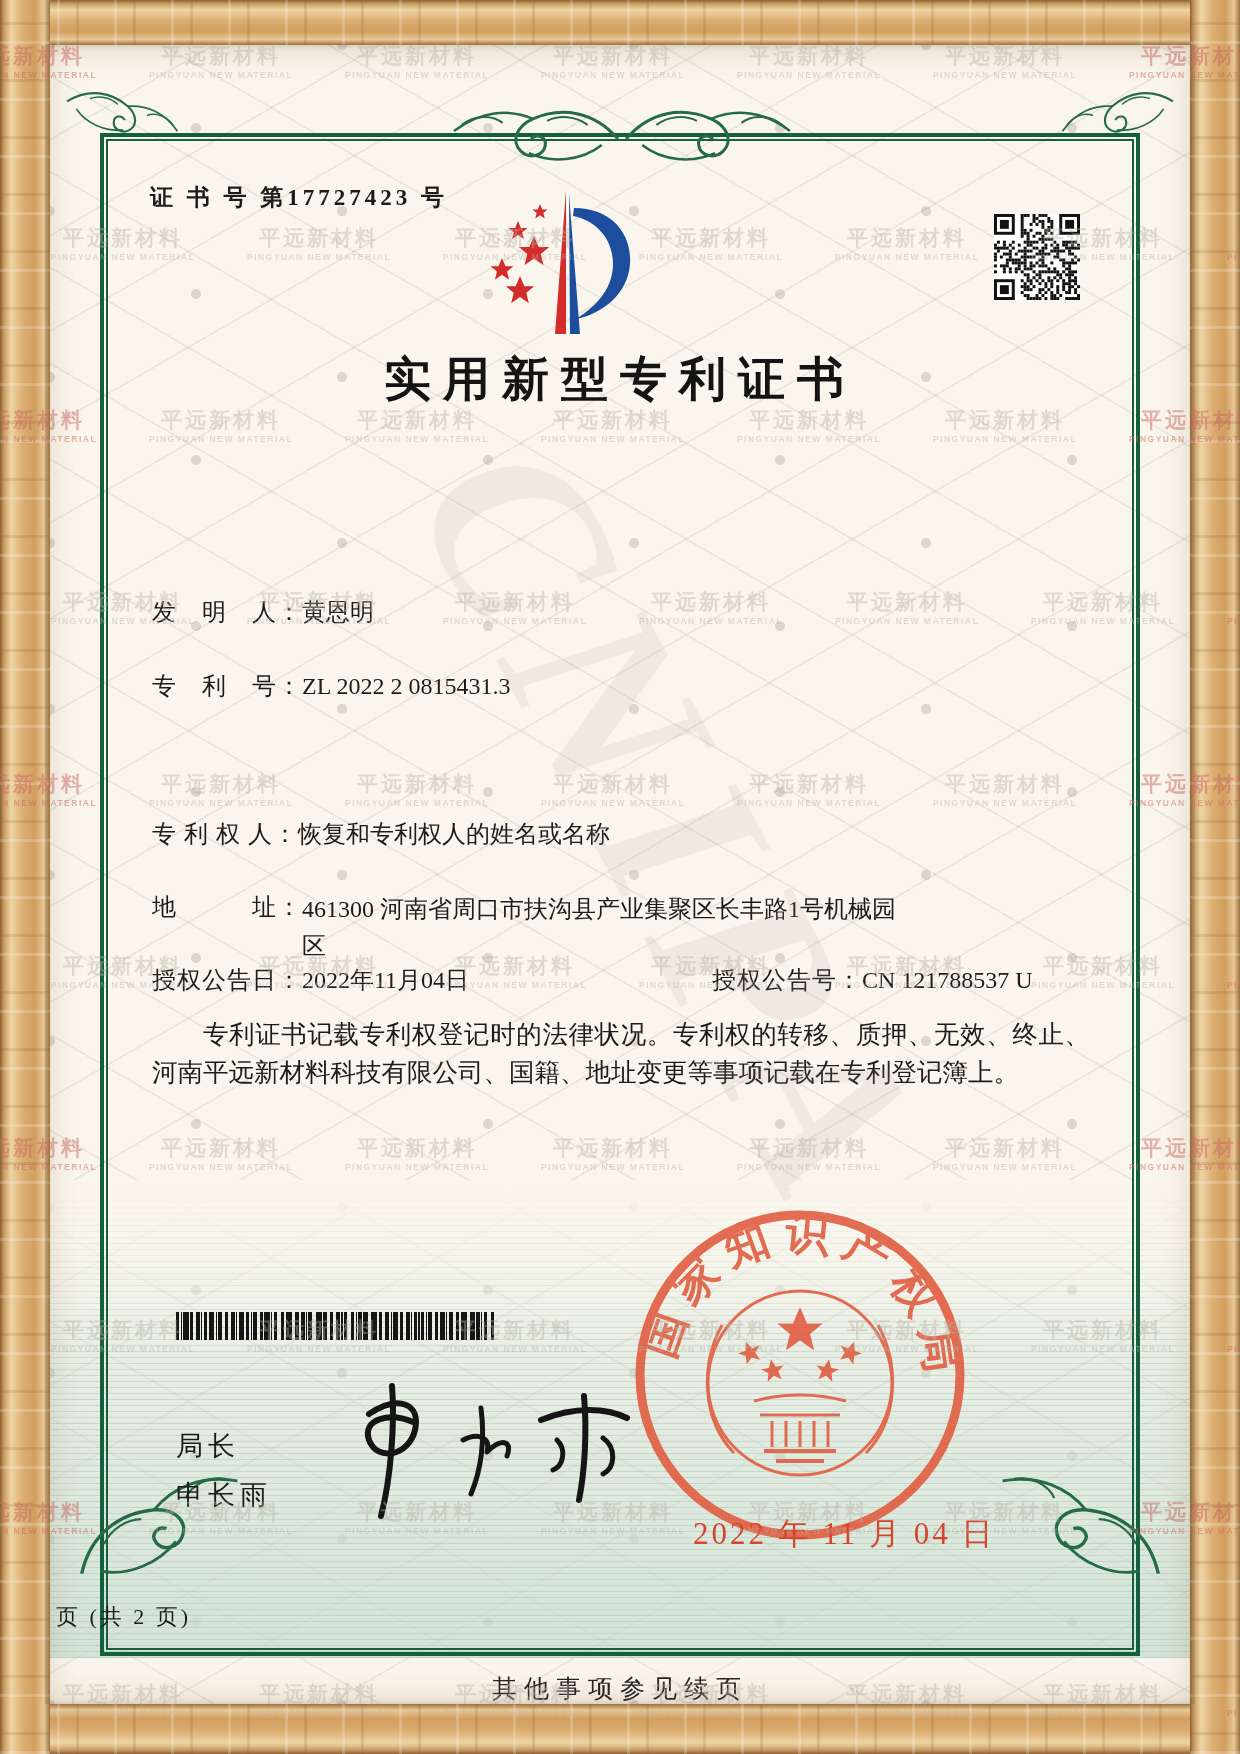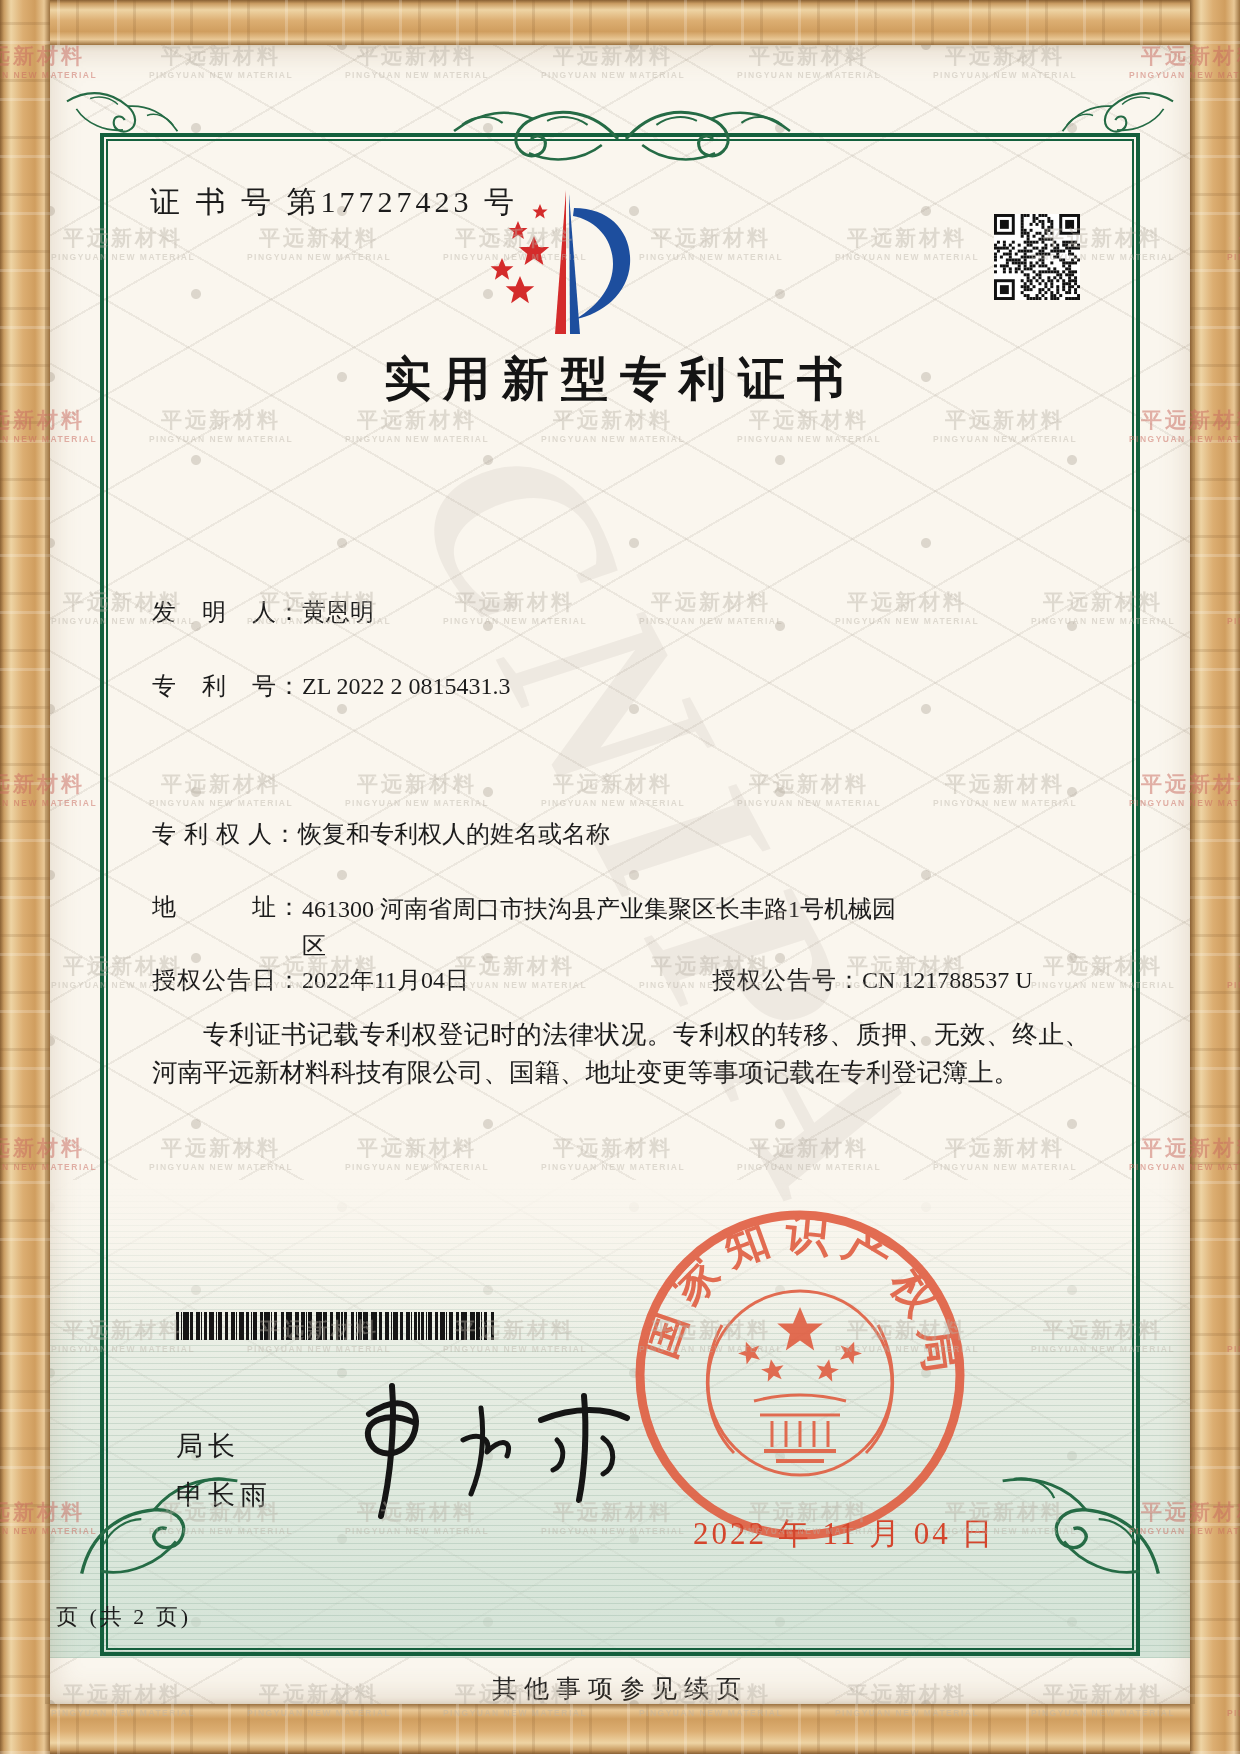--- a/index.html
+++ b/index.html
@@ -29,21 +29,21 @@
   .waves::before{content:"";position:absolute;inset:0;
     background:linear-gradient(180deg,#faf6ee 0%, rgba(250,246,238,0) 34%);}
 
   
   .border-box{position:absolute;left:100px;right:100px;top:133px;bottom:98px;border:4px solid #14603d;z-index:5;}
   .border-box::after{content:"";position:absolute;inset:2px;border:2px solid #14603d;}
   .orn{position:absolute;color:#256b45;z-index:6;}
 
   
   .content{position:absolute;inset:0;z-index:10;color:#1c1c1c;}
-  .cert-no{position:absolute;left:150px;top:182px;font-size:30px;letter-spacing:4px;}
+  .cert-no{position:absolute;left:150px;top:182px;font-size:23px;letter-spacing:4px;font-weight:bold;}
   .title{position:absolute;left:0;right:0;top:348px;text-align:center;font-size:47px;font-weight:bold;
     letter-spacing:12px;color:#141414;}
   .field{position:absolute;left:152px;font-size:24px;white-space:nowrap;}
   .field .lab{letter-spacing:1px;}
   .addr-val{display:inline-block;width:612px;white-space:normal;vertical-align:top;line-height:37px;}
   .grant2{position:absolute;left:560px;top:0;}
   .paras{position:absolute;left:152px;right:150px;top:1016px;font-size:25.5px;line-height:37.5px;text-align:justify;}
   .paras p{margin:0;text-indent:2em;}
   .barcode{position:absolute;left:176px;top:1312px;width:318px;height:28px;
     background:

